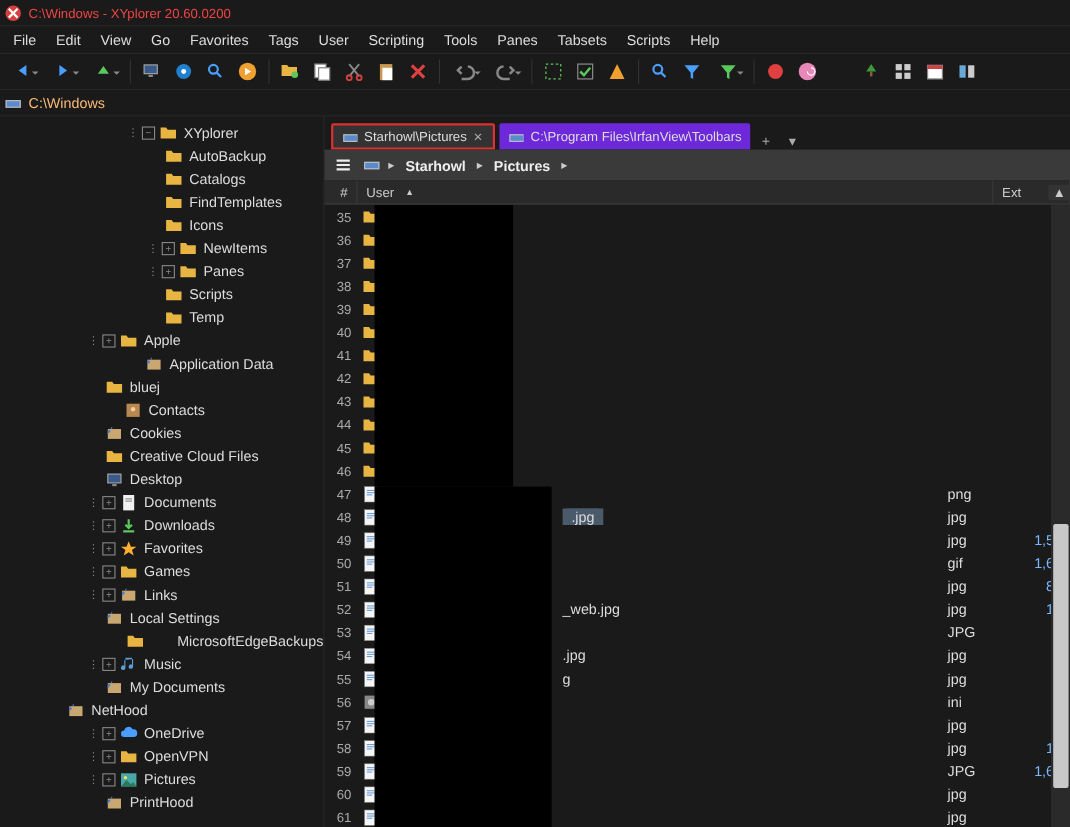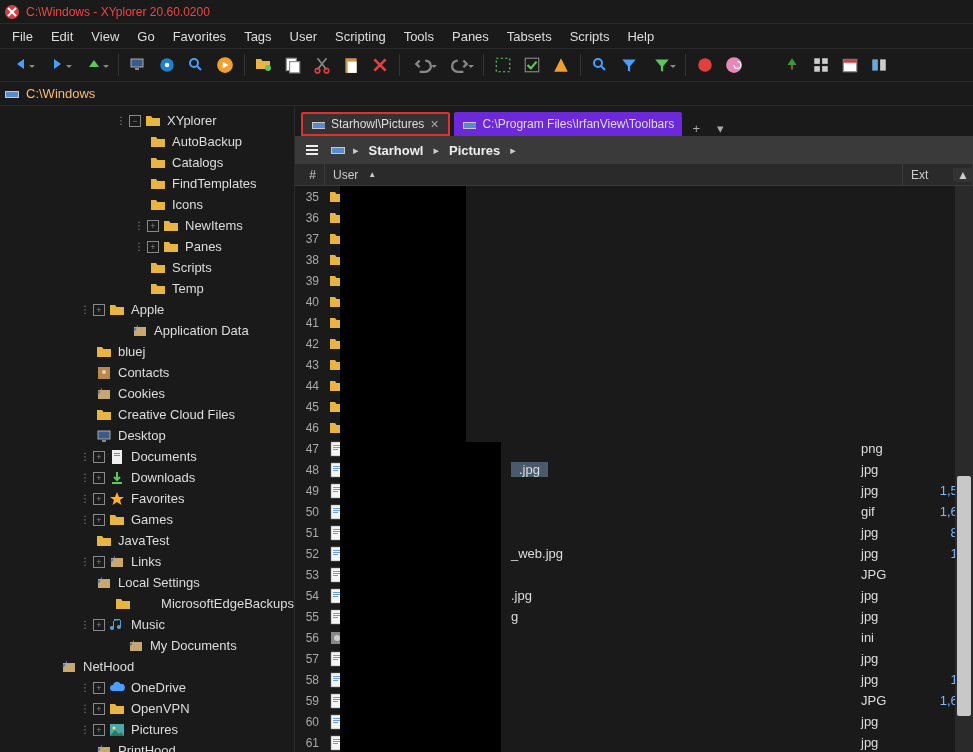--- a/index.html
+++ b/index.html
@@ -411,21 +411,21 @@
         </svg>
         <span class="label">Application Data</span>
       </div>
       <div class="tree-item" style="padding-left: 80px;">
         <span class="exp"></span>
         <svg class="ticon">
           <use href="#folder-ic"></use>
         </svg>
         <span class="label">bluej</span>
       </div>
-      <div class="tree-item" style="padding-left: 80px;">
+      <div class="tree-item" style="padding-left: 80px; margin-left: 17px;">
         <span class="exp"></span>
         <svg class="ticon">
           <use href="#contacts-ic"></use>
         </svg>
         <span class="label">Contacts</span>
       </div>
       <div class="tree-item" style="padding-left: 80px;">
         <span class="exp"></span>
         <svg class="ticon">
           <use href="#shortcut-ic"></use>
@@ -472,27 +472,20 @@
       </div>
       <div class="tree-item" style="padding-left: 80px;">
         <span class="dots">⋮</span>
         <span class="exp box">+</span>
         <svg class="ticon">
           <use href="#folder-ic"></use>
         </svg>
         <span class="label">Games</span>
       </div>
       <div class="tree-item" style="padding-left: 80px;">
-        <span class="exp"></span>
-        <svg class="ticon">
-          <use href="#folder-ic"></use>
-        </svg>
-        <span class="label">JavaTest</span>
-      </div>
-      <div class="tree-item" style="padding-left: 80px;">
         <span class="dots">⋮</span>
         <span class="exp box">+</span>
         <svg class="ticon">
           <use href="#shortcut-ic"></use>
         </svg>
         <span class="label">Links</span>
       </div>
       <div class="tree-item" style="padding-left: 80px;">
         <span class="exp"></span>
         <svg class="ticon">
@@ -508,21 +501,21 @@
         <span class="label">MicrosoftEdgeBackups</span>
       </div>
       <div class="tree-item" style="padding-left: 80px;">
         <span class="dots">⋮</span>
         <span class="exp box">+</span>
         <svg class="ticon">
           <use href="#music-ic"></use>
         </svg>
         <span class="label">Music</span>
       </div>
-      <div class="tree-item" style="padding-left: 112px;">
+      <div class="tree-item" style="padding-left: 80px;">
         <span class="exp"></span>
         <svg class="ticon">
           <use href="#shortcut-ic"></use>
         </svg>
         <span class="label">My Documents</span>
       </div>
       <div class="tree-item" style="padding-left: 45px;">
         <span class="exp"></span>
         <svg class="ticon">
           <use href="#shortcut-ic"></use>

